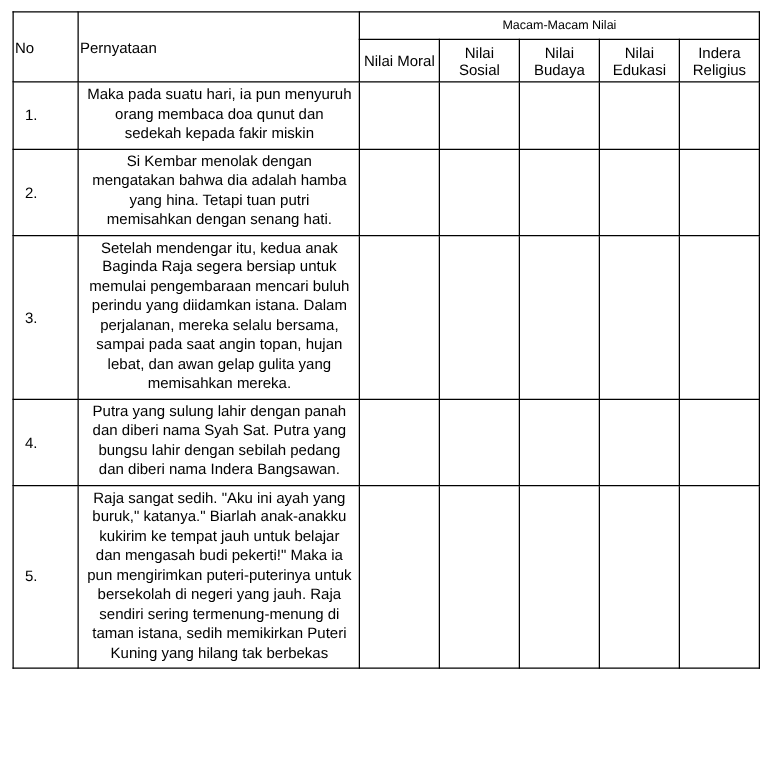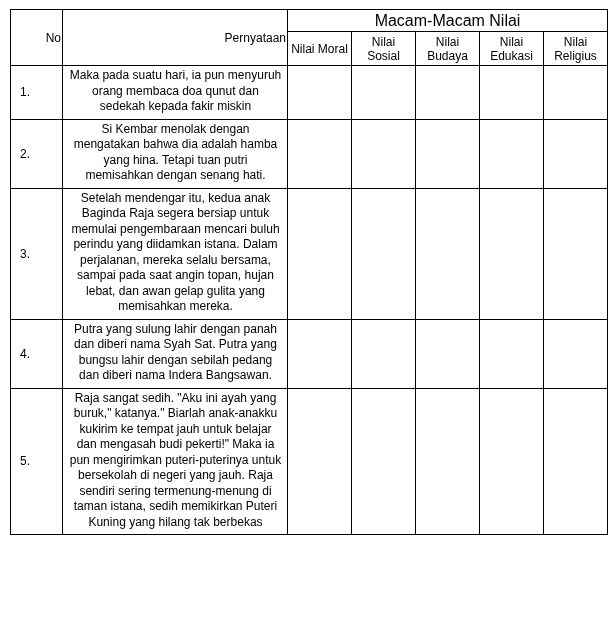--- a/index.html
+++ b/index.html
@@ -28,29 +28,29 @@
     box-sizing: border-box;
     font-weight: normal;
   }
   
   col.col-no        { width: 52px; }
   col.col-statement { width: 225px; }
   col.col-value     { width: 64px; }
 
   
   th.h-no, th.h-statement {
-    text-align: right;
+    text-align: left;
     vertical-align: middle;
     font-size: 12px;
   }
   th.h-group {
     text-align: center;
     vertical-align: middle;
     height: 22px;
-    font-size: 16px;
+    font-size: 10px;
   }
   th.h-value {
     vertical-align: middle;
     height: 34px;
     font-size: 12px;
     line-height: 14px;
     padding: 2px;
   }
 
   
@@ -89,21 +89,21 @@
       <tr>
         <th class="h-no" rowspan="2">No</th>
         <th class="h-statement" rowspan="2">Pernyataan</th>
         <th class="h-group" colspan="5">Macam-Macam Nilai</th>
       </tr>
       <tr>
         <th class="h-value">Nilai Moral</th>
         <th class="h-value">Nilai Sosial</th>
         <th class="h-value">Nilai Budaya</th>
         <th class="h-value">Nilai Edukasi</th>
-        <th class="h-value">Nilai Religius</th>
+        <th class="h-value">Indera Religius</th>
       </tr>
     </thead>
     <tbody>
       <tr>
         <td class="c-no">1.</td>
         <td class="c-statement">Maka pada suatu hari, ia pun menyuruh orang membaca doa qunut dan sedekah kepada fakir miskin</td>
         <td class="c-value"></td>
         <td class="c-value"></td>
         <td class="c-value"></td>
         <td class="c-value"></td>

